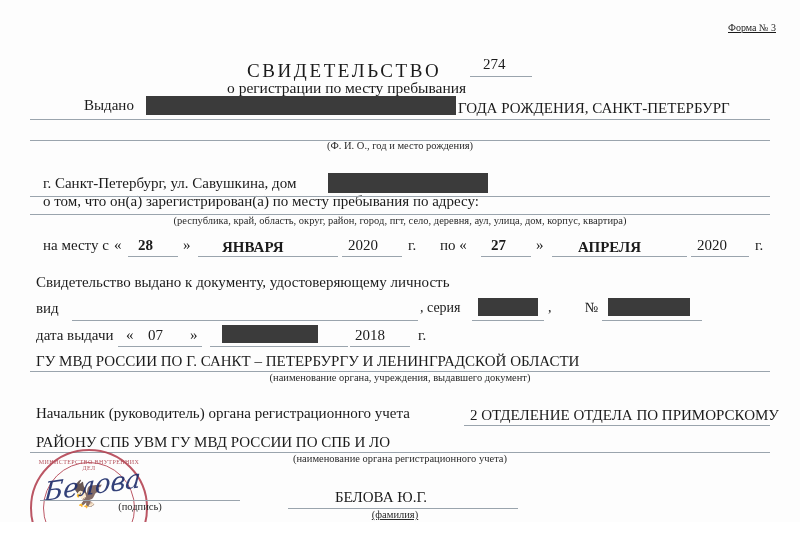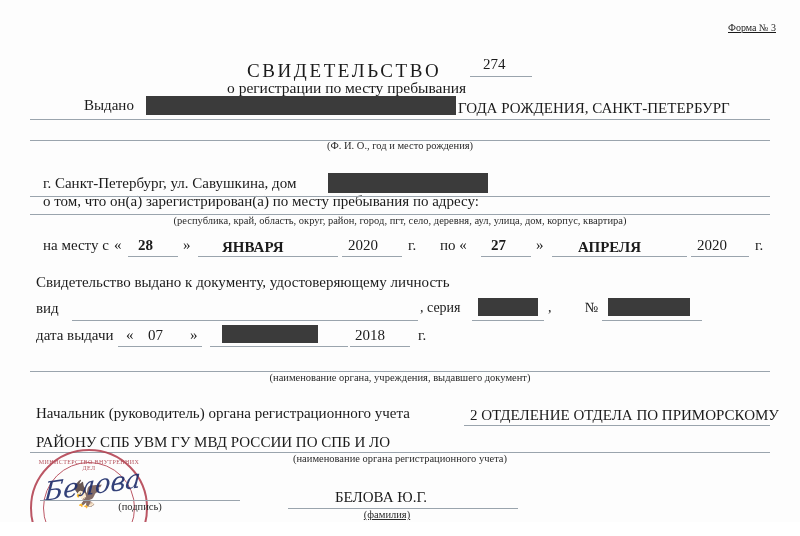--- a/index.html
+++ b/index.html
@@ -195,20 +195,21 @@
   <div class="txt body-txt" style="left:126px; top:327px;">«</div>
   <div class="txt num-val" style="left:148px; top:327px;">07</div>
   <div class="line" style="left:118px; top:346px; width:84px;"></div>
   <div class="txt body-txt" style="left:190px; top:327px;">»</div>
   <div class="redact" style="left:222px; top:325px; width:96px; height:18px;"></div>
   <div class="line" style="left:210px; top:346px; width:138px;"></div>
   <div class="txt num-val" style="left:355px; top:327px;">2018</div>
   <div class="line" style="left:350px; top:346px; width:60px;"></div>
   <div class="txt body-txt" style="left:418px; top:327px;">г.</div>
 
+  <div class="txt upper-sm" style="left:36px; top:353px;">ГУ  МВД  РОССИИ  ПО  Г. САНКТ – ПЕТЕРБУРГУ  И  ЛЕНИНГРАДСКОЙ ОБЛАСТИ</div>
   <div class="line" style="left:30px; top:371px; width:740px;"></div>
   <div class="tiny-center" style="left:140px; top:372px; width:520px;text-align:center;">(наименование органа, учреждения, выдавшего документ)</div>
 
   <div class="txt body-txt" style="left:36px; top:405px;">Начальник (руководитель) органа регистрационного учета</div>
   <div class="txt upper-sm" style="left:470px; top:407px;">2 ОТДЕЛЕНИЕ ОТДЕЛА  ПО ПРИМОРСКОМУ</div>
   <div class="line" style="left:464px; top:425px; width:306px;"></div>
 
   <div class="txt upper-sm" style="left:36px; top:434px;">РАЙОНУ СПБ УВМ  ГУ  МВД РОССИИ  ПО СПБ  И  ЛО</div>
   <div class="line" style="left:30px; top:452px; width:740px;"></div>
   <div class="tiny-center" style="left:140px; top:453px; width:520px;">(наименование органа регистрационного учета)</div>
@@ -219,16 +220,16 @@
     <div class="stamp-eagle">🦅</div>
 
   </div>
 
   <div class="signature">Белова</div>
   <div class="line" style="left:40px; top:500px; width:200px;"></div>
   <div class="tiny-center" style="left:40px; top:501px; width:200px;">(подпись)</div>
 
   <div class="txt body-txt" style="left:335px; top:489px;">БЕЛОВА Ю.Г.</div>
   <div class="line" style="left:288px; top:508px; width:230px;"></div>
-  <div class="tiny-center" style="left:272px; top:509px; width:230px;text-decoration:underline;">(фамилия)</div>
+  <div class="tiny-center" style="left:280px; top:509px; width:230px;text-decoration:underline;">(фамилия)</div>
 
   <div class="bottom-strip"></div>
 </div>
 
 </body></html>

